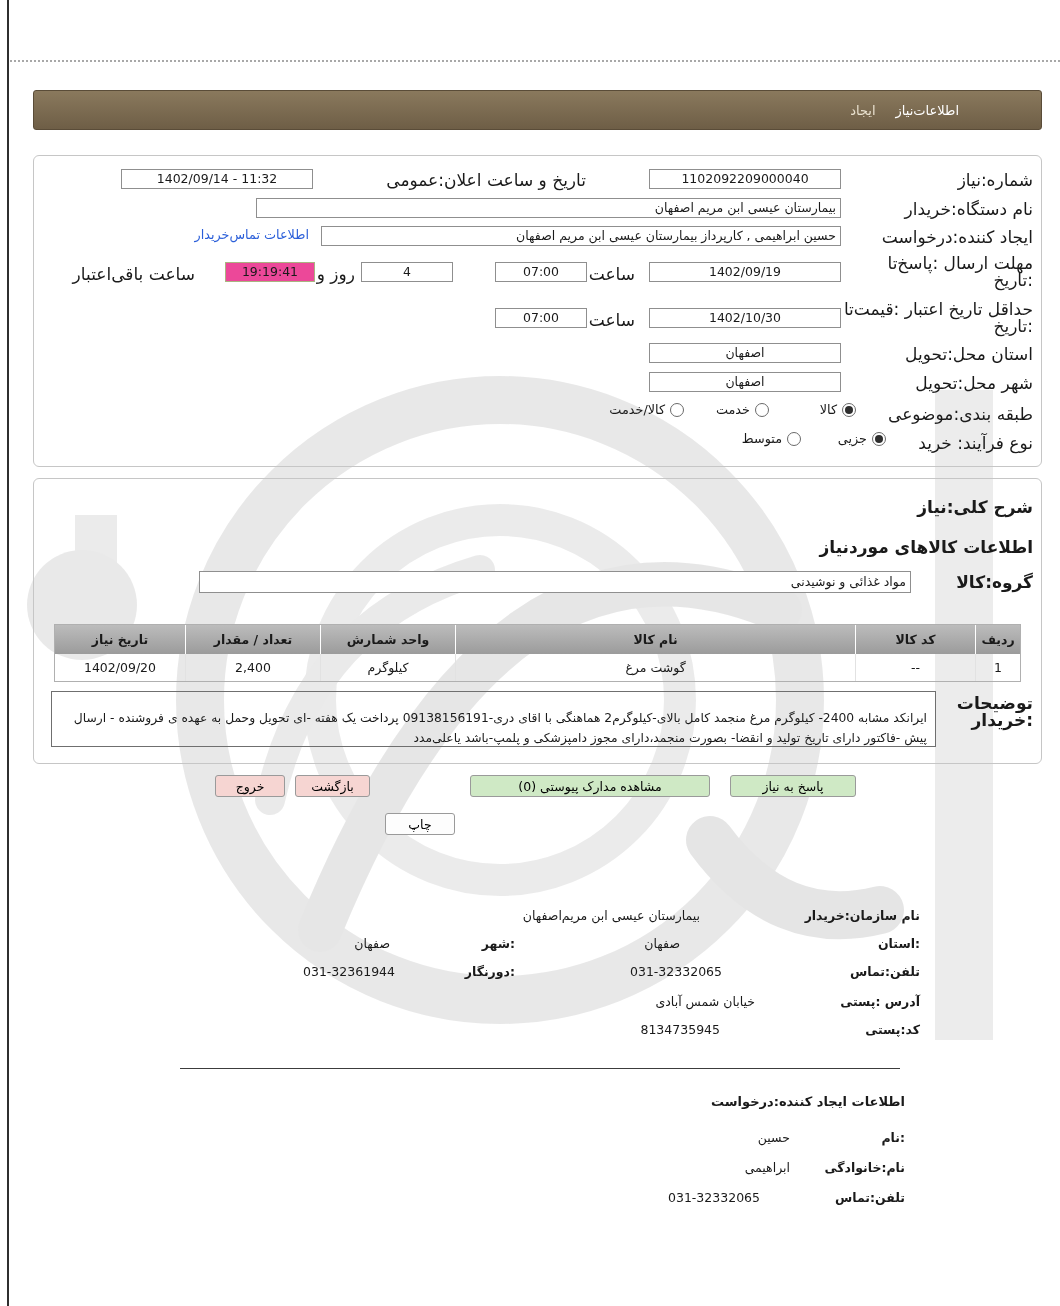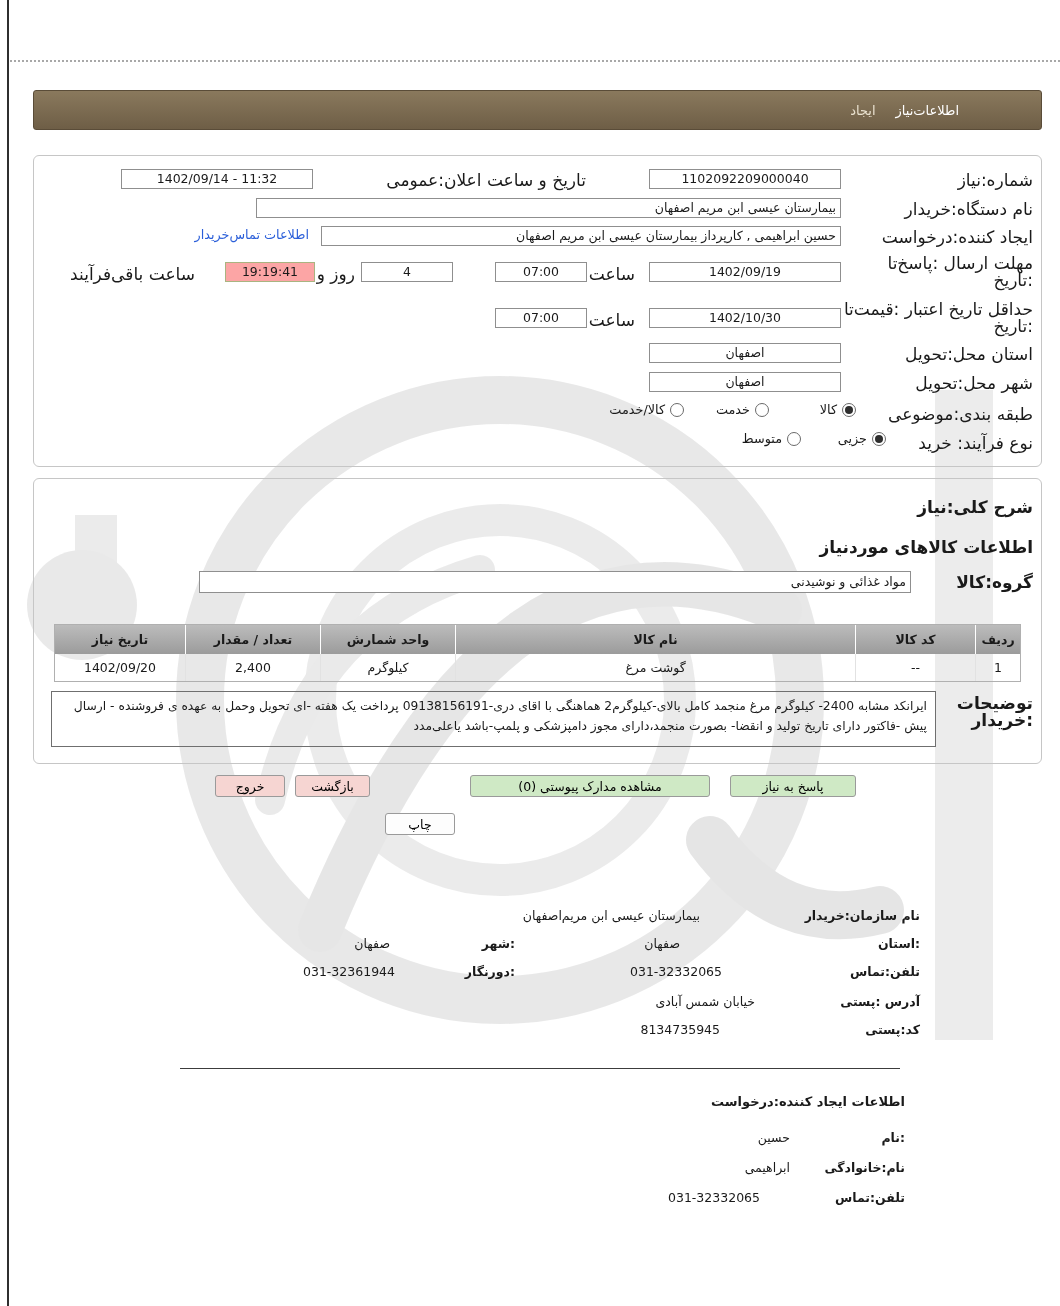--- a/index.html
+++ b/index.html
@@ -18,39 +18,39 @@
   .box { position:absolute; border:1px solid #c6c6c6; border-radius:6px; z-index:2; }
   .form-box { left:33px; top:155px; width:1007px; height:310px; }
   .need-box { left:33px; top:478px; width:1007px; height:284px; }
 
   .lbl { position:absolute; white-space:nowrap; font-size:17px; z-index:3; }
   .lbl.b { font-weight:bold; }
   .fld { position:absolute; height:20px; border:1px solid #8f8f8f; background:#fff; font-size:12.5px;
          line-height:18px; text-align:center; padding:0 4px; box-sizing:border-box; white-space:nowrap;
          overflow:hidden; z-index:3; }
   .fld.ar { text-align:right; }
-  .fld.timer { background:#fca5a5; border-color:#a9b481;margin-left:42px; }
+  .fld.timer { background:#ec4899; border-color:#a9b481;margin-left:42px; }
   .link { position:absolute; color:#2b5fd9; font-size:12.8px; white-space:nowrap; z-index:3; cursor:pointer; }
 
   .opt { position:absolute; display:flex; align-items:center; gap:5px; white-space:nowrap; z-index:3; font-size:12.8px; }
   .radio { width:12px; height:12px; border:1px solid #6a6a6a; border-radius:50%; background:#fff; position:relative; flex:0 0 auto; }
   .radio[data-state="selected"]::after { content:""; position:absolute; left:2px; top:2px; right:2px; bottom:2px;
          border-radius:50%; background:#2e2e2e; }
   .checkbox { width:12px; height:12px; border:1px solid #6a6a6a; background:#fff; flex:0 0 auto; position:relative; }
 
   .items-table { position:absolute; z-index:3; border:1px solid #b0b0b0; }
   .thead { display:flex; }
   .th { background:linear-gradient(180deg,#bcbcbc,#9b9b9b); font-weight:bold; font-size:12.5px; height:29px;
         line-height:29px; text-align:center; border-left:1px solid #fff; box-sizing:border-box; }
   .thead .th:last-child { border-left:none; }
   .trow { display:flex; }
   .td { height:27px; line-height:27px; text-align:center; font-size:12.5px; border-left:1px solid #e2e2e2; box-sizing:border-box; }
   .trow .td:last-child { border-left:none; }
 
-  .notes { position:absolute; border:1px solid #6f6f6f; font-size:12.3px; line-height:1.65; padding:4px 8px;
+  .notes { position:absolute; border:1px solid #6f6f6f; font-size:12.3px; line-height:1.65; padding:16px 8px;
            box-sizing:border-box; text-align:right; overflow:hidden; z-index:3; }
 
   .btn { position:absolute; top:775px; height:22px; border:1px solid #9a9a9a; border-radius:3px; font-size:12.5px;
          font-family:inherit; text-align:center; z-index:3; box-sizing:border-box; padding:0; line-height:19px;
          cursor:pointer; direction:rtl; }
   .btn.green { background:#cfe9c5; }
   .btn.pink  { background:#f6d5d2; }
   .btn.white { background:#fdfdfd;margin-top:38px; }
 
   .contact-bar { position:absolute; left:155px; top:845px; width:766px; height:30px; background:#7c6b51;
@@ -101,21 +101,21 @@
     <span class="link" style="right:732px;top:71px">اطلاعات تماس‌خریدار</span>
 
     <span class="lbl" style="right:8px;top:97px">مهلت ارسال :پاسخ‌تا</span>
     <span class="lbl" style="right:8px;top:114px">:تاریخ</span>
     <span class="fld" style="right:200px;top:106px;width:192px">1402/09/19</span>
     <span class="lbl" style="right:406px;top:108px">ساعت</span>
     <span class="fld" style="right:454px;top:106px;width:92px">07:00</span>
     <span class="fld" style="right:588px;top:106px;width:92px">4</span>
     <span class="lbl" style="right:686px;top:108px">روز و</span>
     <span class="fld timer" style="right:726px;top:106px;width:90px">19:19:41</span>
-    <span class="lbl" style="right:846px;top:108px">ساعت باقی‌فرآیند</span>
+    <span class="lbl" style="right:846px;top:108px">ساعت باقی‌اعتبار</span>
 
     <span class="lbl" style="right:8px;top:143px">حداقل تاریخ اعتبار :قیمت‌تا</span>
     <span class="lbl" style="right:8px;top:160px">:تاریخ</span>
     <span class="fld" style="right:200px;top:152px;width:192px">1402/10/30</span>
     <span class="lbl" style="right:406px;top:154px">ساعت</span>
     <span class="fld" style="right:454px;top:152px;width:92px">07:00</span>
 
     <span class="lbl" style="right:8px;top:188px">استان محل:تحویل</span>
     <span class="fld" style="right:200px;top:187px;width:192px">اصفهان</span>
 

